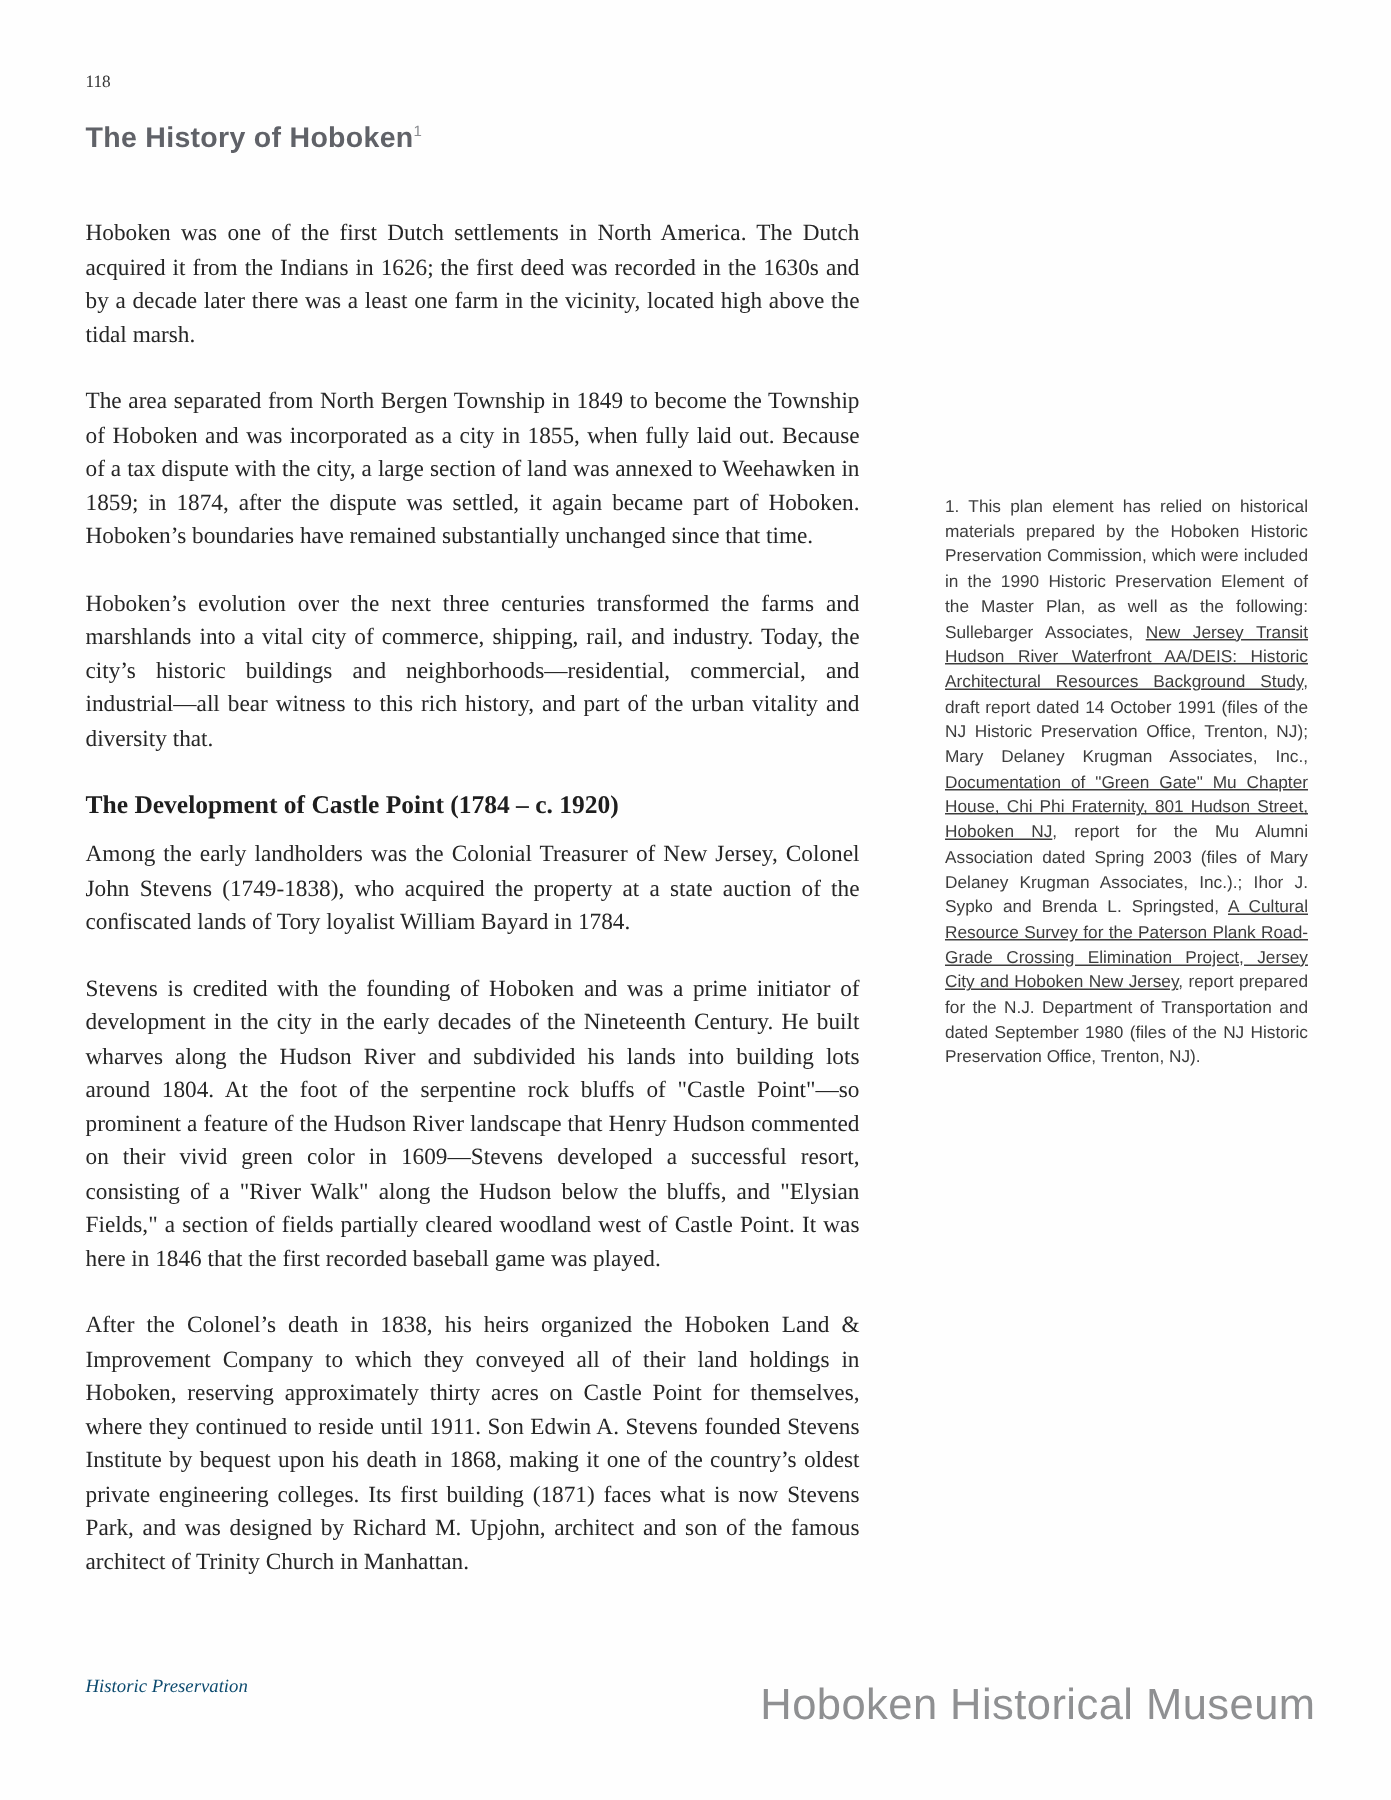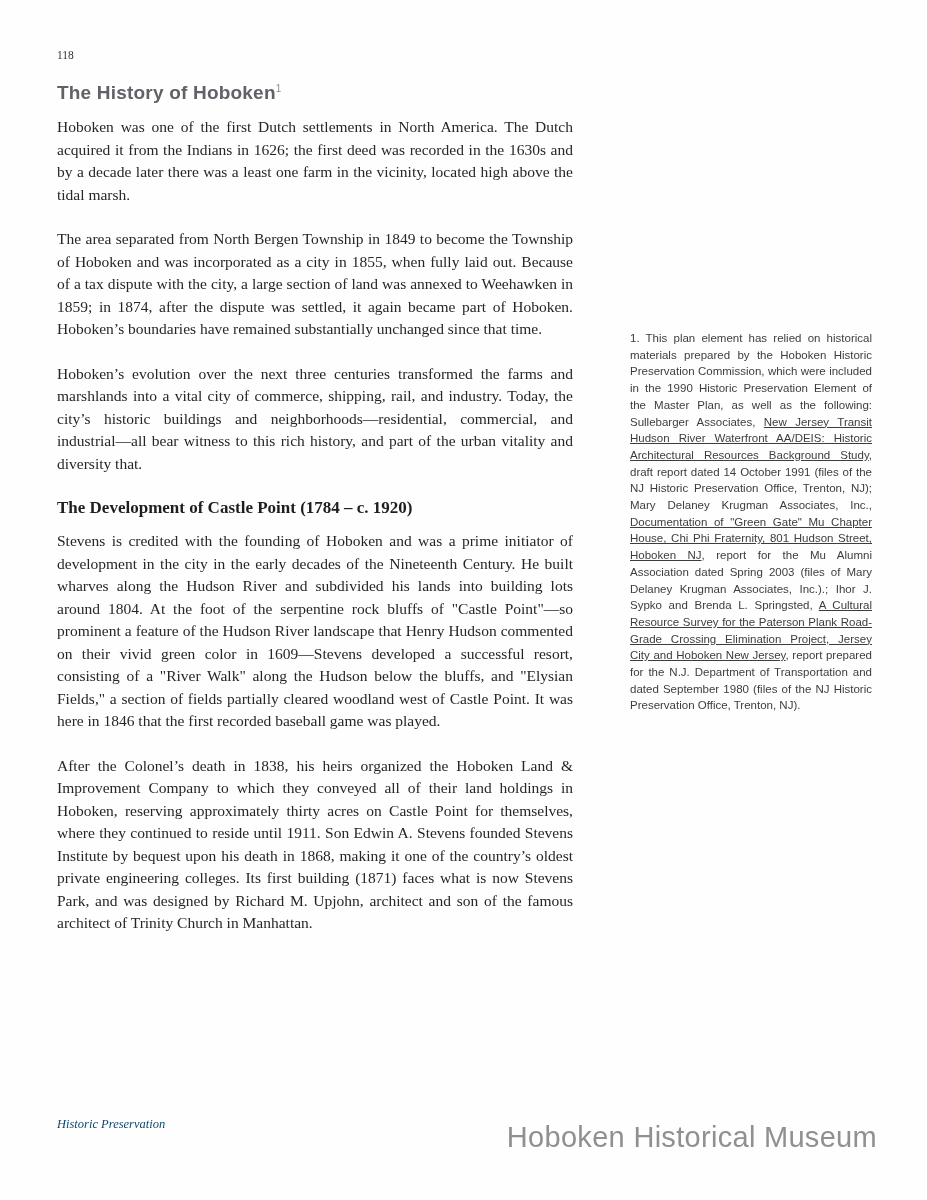--- a/index.html
+++ b/index.html
@@ -18,21 +18,21 @@
   }
   .article {
     position: absolute; left: 57px; top: 82px; width: 516px;
   }
   .doc-title {
     font-family: "Liberation Sans", sans-serif;
     font-weight: bold;
     font-size: 19px;
     color: #606268;
     letter-spacing: 0.2px;
-    margin: 0 0 12px 0;
+    margin: 0 0 41px 0;
   }
   .doc-title sup {
     font-size: 10px; color: #8a8c90; font-weight: normal;
     vertical-align: super; line-height: 0;
   }
   .section-heading {
     font-family: "Liberation Serif", serif;
     font-weight: bold;
     font-size: 17px;
     color: #1e1e1e;
@@ -78,20 +78,21 @@
 <div class="page-number">118</div>
 
 <div class="article">
   <h1 class="doc-title"><span>The History of Hoboken</span><sup>1</sup></h1>
 
   <p class="body-para">Hoboken was one of the first Dutch settlements in North America. The Dutch acquired it from the Indians in 1626; the first deed was recorded in the 1630s and by a decade later there was a least one farm in the vicinity, located high above the tidal marsh.</p>
   <p class="body-para">The area separated from North Bergen Township in 1849 to become the Township of Hoboken and was incorporated as a city in 1855, when fully laid out. Because of a tax dispute with the city, a large section of land was annexed to Weehawken in 1859; in 1874, after the dispute was settled, it again became part of Hoboken. Hoboken’s boundaries have remained substantially unchanged since that time.</p>
   <p class="body-para">Hoboken’s evolution over the next three centuries transformed the farms and marshlands into a vital city of commerce, shipping, rail, and industry. Today, the city’s historic buildings and neighborhoods—residential, commercial, and industrial—all bear witness to this rich history, and part of the urban vitality and diversity that.</p>
 
   <h2 class="section-heading">The Development of Castle Point (1784 – c. 1920)</h2>
+  <p class="body-para">Among the early landholders was the Colonial Treasurer of New Jersey, Colonel John Stevens (1749-1838), who acquired the property at a state auction of the confiscated lands of Tory loyalist William Bayard in 1784.</p>
   <p class="body-para">Stevens is credited with the founding of Hoboken and was a prime initiator of development in the city in the early decades of the Nineteenth Century. He built wharves along the Hudson River and subdivided his lands into building lots around 1804. At the foot of the serpentine rock bluffs of "Castle Point"—so prominent a feature of the Hudson River landscape that Henry Hudson commented on their vivid green color in 1609—Stevens developed a successful resort, consisting of a "River Walk" along the Hudson below the bluffs, and "Elysian Fields," a section of fields partially cleared woodland west of Castle Point.  It was here in 1846 that the first recorded baseball game was played.</p>
   <p class="body-para">After the Colonel’s death in 1838, his heirs organized the Hoboken Land &amp; Improvement Company to which they conveyed all of their land holdings in Hoboken, reserving approximately thirty acres on Castle Point for themselves, where they continued to reside until 1911. Son Edwin A. Stevens founded Stevens Institute by bequest upon his death in 1868, making it one of the country’s oldest private engineering colleges. Its first building (1871) faces what is now Stevens Park, and was designed by Richard M. Upjohn, architect and son of the famous architect of Trinity Church in Manhattan.</p>
 </div>
 
 <div class="footnote" id="footnote-1"><span>1.  This plan element has relied on historical materials prepared by the Hoboken Historic Preservation Commission, which were included in the 1990 Historic Preservation Element of the Master Plan, as well as the following: Sullebarger Associates, </span><span class="u">New Jersey Transit Hudson River Waterfront AA/DEIS: Historic Architectural Resources Background Study</span><span>, draft report dated 14 October 1991 (files of the NJ Historic Preservation Office, Trenton, NJ); Mary Delaney Krugman Associates, Inc., </span><span class="u">Documentation of "Green Gate" Mu Chapter House, Chi Phi Fraternity, 801 Hudson Street, Hoboken NJ</span><span>, report for the Mu Alumni Association dated Spring 2003 (files of Mary Delaney Krugman Associates, Inc.).; Ihor J. Sypko and Brenda L. Springsted, </span><span class="u">A Cultural Resource Survey for the Paterson Plank Road-Grade Crossing Elimination Project, Jersey City and Hoboken New Jersey</span><span>, report prepared for the N.J. Department of Transportation and dated September 1980 (files of the NJ Historic Preservation Office, Trenton, NJ).</span></div>
 
 <div class="footer-label">Historic Preservation</div>
 
 <div class="watermark">Hoboken Historical Museum</div>
 

